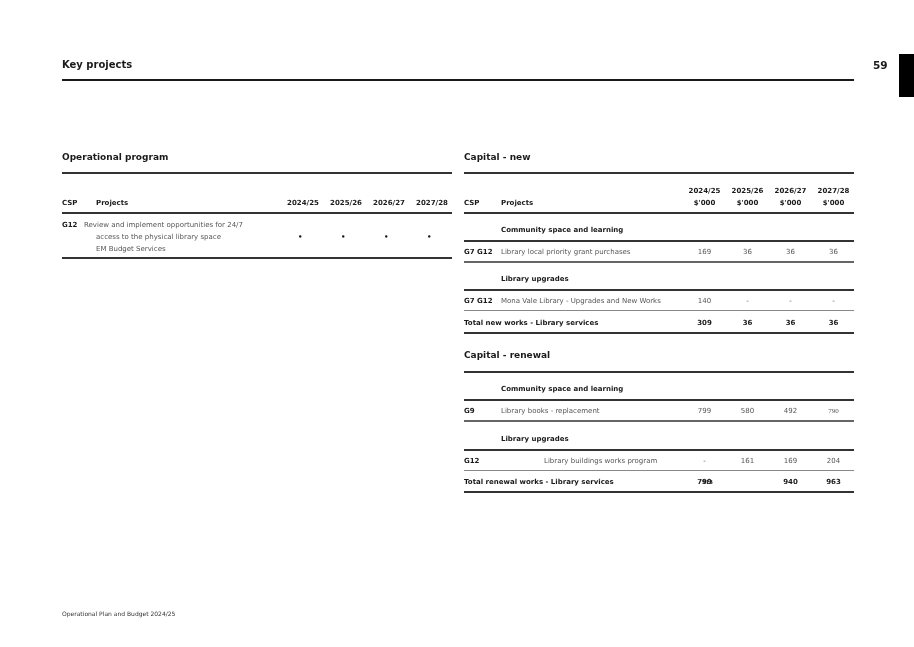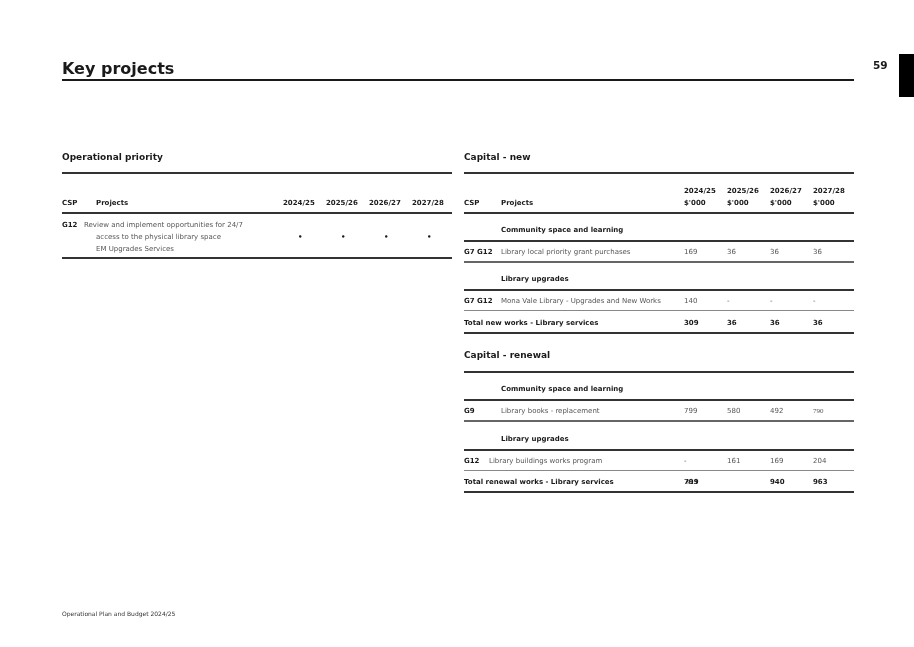--- a/index.html
+++ b/index.html
@@ -1,63 +1,63 @@
 <!DOCTYPE html>
 <html><head>
   <meta charset="utf-8">
   <style>
     * { margin: 0; padding: 0; box-sizing: border-box; }
     html, body { width: 914px; height: 647px; background: #ffffff; overflow: hidden; }
     body { position: relative; font-family: "DejaVu Sans", sans-serif; color: #1a1a1a; }
 
-    .page-header-title { position: absolute; left: 62px; top: 59px; font-size: 16px; font-weight: bold; color: #1a1a1a; }
+    .page-header-title { position: absolute; left: 62px; top: 59px; font-size: 10px; font-weight: bold; color: #1a1a1a; }
     .page-number { position: absolute; left: 873px; top: 59px; font-size: 10.5px; font-weight: bold; color: #1a1a1a; }
     .page-tab { position: absolute; left: 899px; top: 54px; width: 15px; height: 43px; background: #000000; }
     .header-rule { position: absolute; left: 62px; top: 79px; width: 792px; height: 2px; background: #1a1a1a; }
 
     .section-title { position: absolute; font-size: 9px; font-weight: bold; color: #1a1a1a; }
     .section-rule { position: absolute; height: 1.5px; background: #333333; }
 
     .t { position: absolute; font-size: 7px; line-height: 12px; }
     .b { font-weight: bold; color: #1a1a1a; }
     .n { color: #555555; }
-    .r { text-align: left; }
+    .r { text-align: center; }
     .hr { position: absolute; height: 1.5px; background: #333333; }
     .hr-thin { position: absolute; height: 1px; background: #888888; }
 
     .footer { position: absolute; left: 62px; top: 610px; font-size: 6px; color: #333333; }
   </style>
 </head>
 <body>
 
 <div class="page-header-title">Key projects</div>
 <div class="page-number">59</div>
 <div class="page-tab"></div>
 <div class="header-rule"></div>
 
 <div>
-  <div class="section-title" style="left:62px; top:152px;">Operational priority</div>
+  <div class="section-title" style="left:62px; top:152px;">Operational program</div>
   <div class="section-rule" style="left:62px; top:172px; width:390px;"></div>
 
   <div>
     <div>
       <div class="t b" style="left:62px; top:197px;">CSP</div>
       <div class="t b" style="left:96px; top:197px;">Projects</div>
       <div class="t b r" style="left:283px; width:40px; top:197px;">2024/25</div>
       <div class="t b r" style="left:326px; width:40px; top:197px;">2025/26</div>
       <div class="t b r" style="left:369px; width:40px; top:197px;">2026/27</div>
       <div class="t b r" style="left:412px; width:40px; top:197px;">2027/28</div>
     </div>
     <div class="hr" style="left:62px; top:212px; width:390px;"></div>
 
     <div>
       <div class="t b" style="left:62px; top:219px;">G12</div>
       <div class="t n" style="left:84px; top:219px;">Review and implement opportunities for 24/7</div>
       <div class="t n" style="left:96px; top:231px;">access to the physical library space</div>
-      <div class="t n" style="left:96px; top:243px;">EM Upgrades Services</div>
+      <div class="t n" style="left:96px; top:243px;">EM Budget Services</div>
       <div class="t b" style="left:298px; top:231px;">•</div>
       <div class="t b" style="left:341px; top:231px;">•</div>
       <div class="t b" style="left:384px; top:231px;">•</div>
       <div class="t b" style="left:427px; top:231px;">•</div>
     </div>
     <div class="hr" style="left:62px; top:257px; width:390px;"></div>
   </div>
 </div>
 
 <div>
@@ -130,21 +130,21 @@
       <div class="t n r" style="left:727px; width:41px; top:405px;">580</div>
       <div class="t n r" style="left:770px; width:41px; top:405px;">492</div>
       <div class="t n r" style="left:813px; width:41px; top:405px;font-family:Liberation Serif, serif;">790</div>
     </div>
     <div class="hr" style="left:464px; top:420px; width:390px; height:2px; background:#666;"></div>
 
     <div class="t b" style="left:501px; top:433px;">Library upgrades</div>
     <div class="hr" style="left:464px; top:449px; width:390px;"></div>
     <div>
       <div class="t b" style="left:464px; top:455px;">G12</div>
-      <div class="t n" style="left:473px; top:455px;padding-left:16px;">Library buildings works program</div>
+      <div class="t n" style="left:528px; top:455px;padding-left:16px;">Library buildings works program</div>
       <div class="t n r" style="left:684px; width:41px; top:455px;">-</div>
       <div class="t n r" style="left:727px; width:41px; top:455px;">161</div>
       <div class="t n r" style="left:770px; width:41px; top:455px;">169</div>
       <div class="t n r" style="left:813px; width:41px; top:455px;">204</div>
     </div>
     <div class="hr-thin" style="left:464px; top:470px; width:390px;"></div>
 
     <div>
       <div class="t b" style="left:464px; top:476px;">Total renewal works - Library services</div>
       <div class="t b r" style="left:684px; width:41px; top:476px;">799</div>

